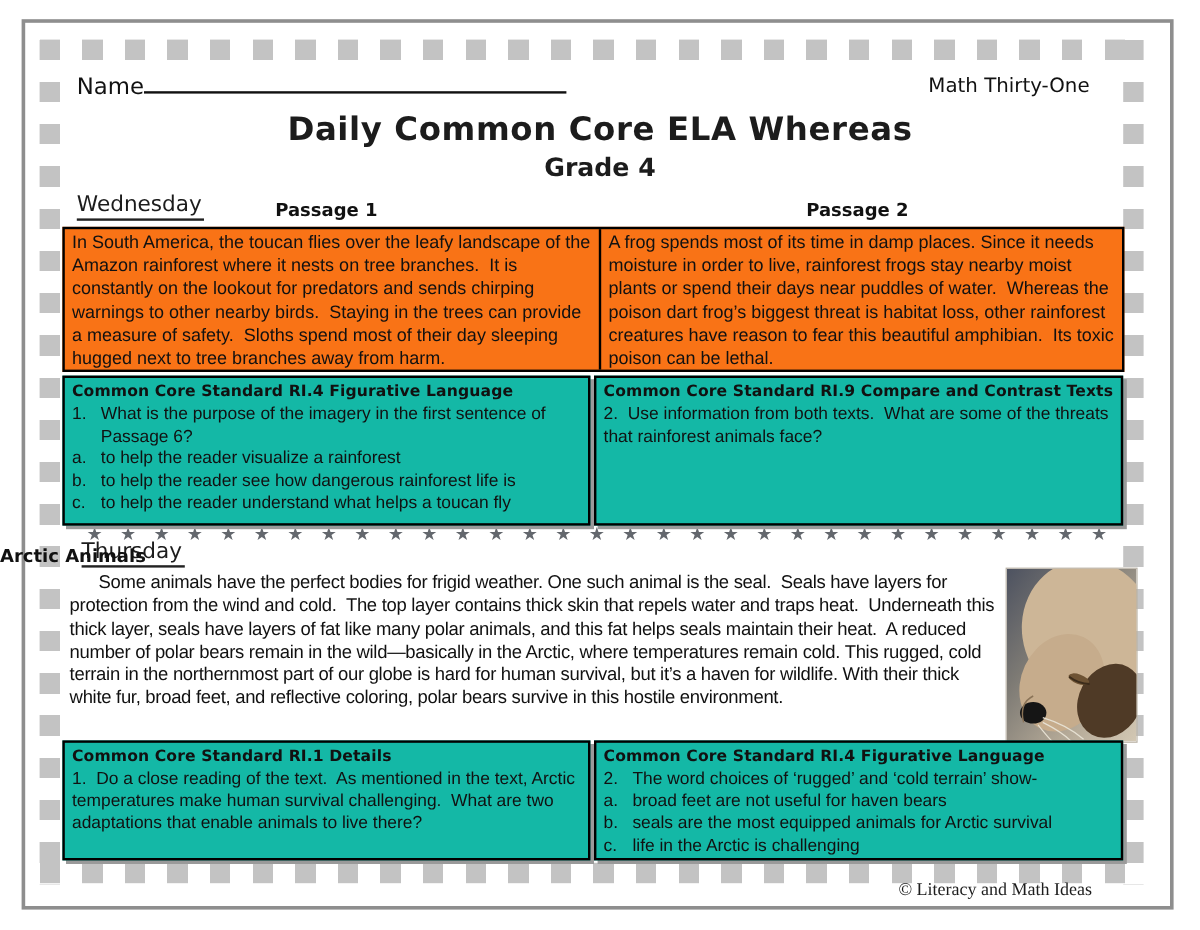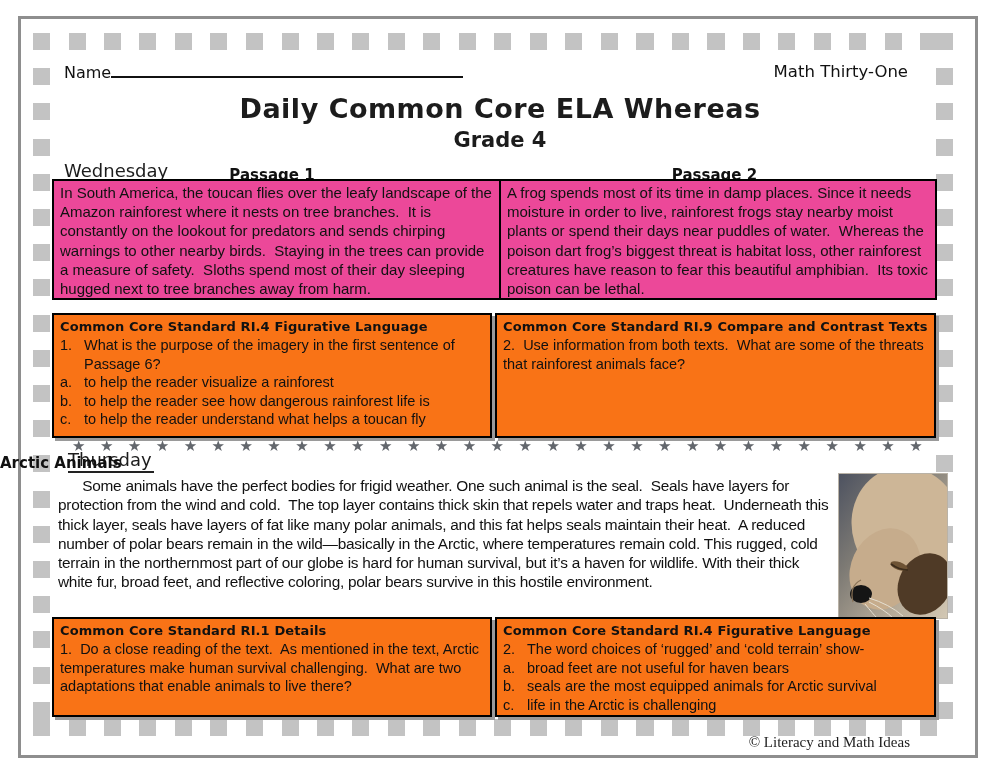--- a/index.html
+++ b/index.html
@@ -19,40 +19,40 @@
   .sq-top{left:33px;top:33px;width:922px;height:17px;
     background:repeating-linear-gradient(90deg,var(--sq) 0 17px,transparent 17px 35.5px);}
   .sq-bottom{left:33px;top:719px;width:922px;height:17px;
     background:repeating-linear-gradient(90deg,var(--sq) 0 17px,transparent 17px 35.5px);}
   .sq-left{left:33px;top:33px;width:17px;height:704px;
     background:repeating-linear-gradient(180deg,var(--sq) 0 17px,transparent 17px 35.2px);}
   .sq-right{left:936px;top:33px;width:17px;height:704px;
     background:repeating-linear-gradient(180deg,var(--sq) 0 17px,transparent 17px 35.2px);}
 
   .abs{position:absolute;z-index:2;}
-  .name-row{left:64px;top:60px;font-size:16px;}
+  .name-row{left:64px;top:60px;font-size:19px;}
   .name-line{display:inline-block;width:352px;border-bottom:2px solid #111;height:16px;vertical-align:baseline;}
   .week{left:700px;top:62px;width:208px;text-align:right;font-size:16.5px;}
   .title{left:0;top:93px;width:1000px;text-align:center;font-size:27px;font-weight:bold;
          letter-spacing:.5px;color:#1c1c1c;}
   .subtitle{left:0;top:128px;width:1000px;text-align:center;font-size:21px;font-weight:bold;color:#1c1c1c;}
   .day{font-size:18px;border-bottom:2px solid #222;padding:0 2px 1px 0;color:#1c1c1c;}
   .wed{left:64px;top:160px;}
   .thu{left:68px;top:449px;background:transparent;}
   .pheader{font-family:"DejaVu Sans",sans-serif;font-weight:bold;font-size:15px;text-align:center;color:#111;}
   .ph1{left:52px;top:166px;width:440px;}
   .ph2{left:494px;top:166px;width:441px;}
 
-  .passages{left:52px;top:179px;width:881px;height:117px;border:2px solid var(--tborder);
-            display:flex;background:#ec4899;}
+  .passages{left:52px;top:189px;width:881px;height:117px;border:2px solid var(--tborder);
+            display:flex;background:#f97316;}
   .passages .cell{padding:2px 5px 2px 6px;font-size:15px;line-height:19.2px;}
   .passages .c1{width:434px;border-right:2px solid var(--tborder);}
   .passages .c2{flex:1;}
 
-  .qbox{border:2px solid var(--tborder);background:#f97316;box-shadow:3px 3px 0 var(--shadow);
+  .qbox{border:2px solid var(--tborder);background:#14b8a6;box-shadow:3px 3px 0 var(--shadow);
         padding:2px 6px 2px 6px;box-sizing:border-box;}
   .q1w{left:52px;top:313px;width:440px;height:125px;}
   .q2w{left:495px;top:313px;width:441px;height:125px;}
   .q1t{left:52px;top:617px;width:440px;height:100px;}
   .q2t{left:495px;top:617px;width:441px;height:100px;}
   .qhead{font-family:"DejaVu Sans",sans-serif;font-weight:bold;font-size:13px;letter-spacing:.1px;
          line-height:19px;color:#111;}
   .qtext{font-size:14.5px;line-height:18.5px;}
   .qrow{display:flex;font-size:14.5px;line-height:18.5px;}
   .qlabel{flex:none;width:24px;}

